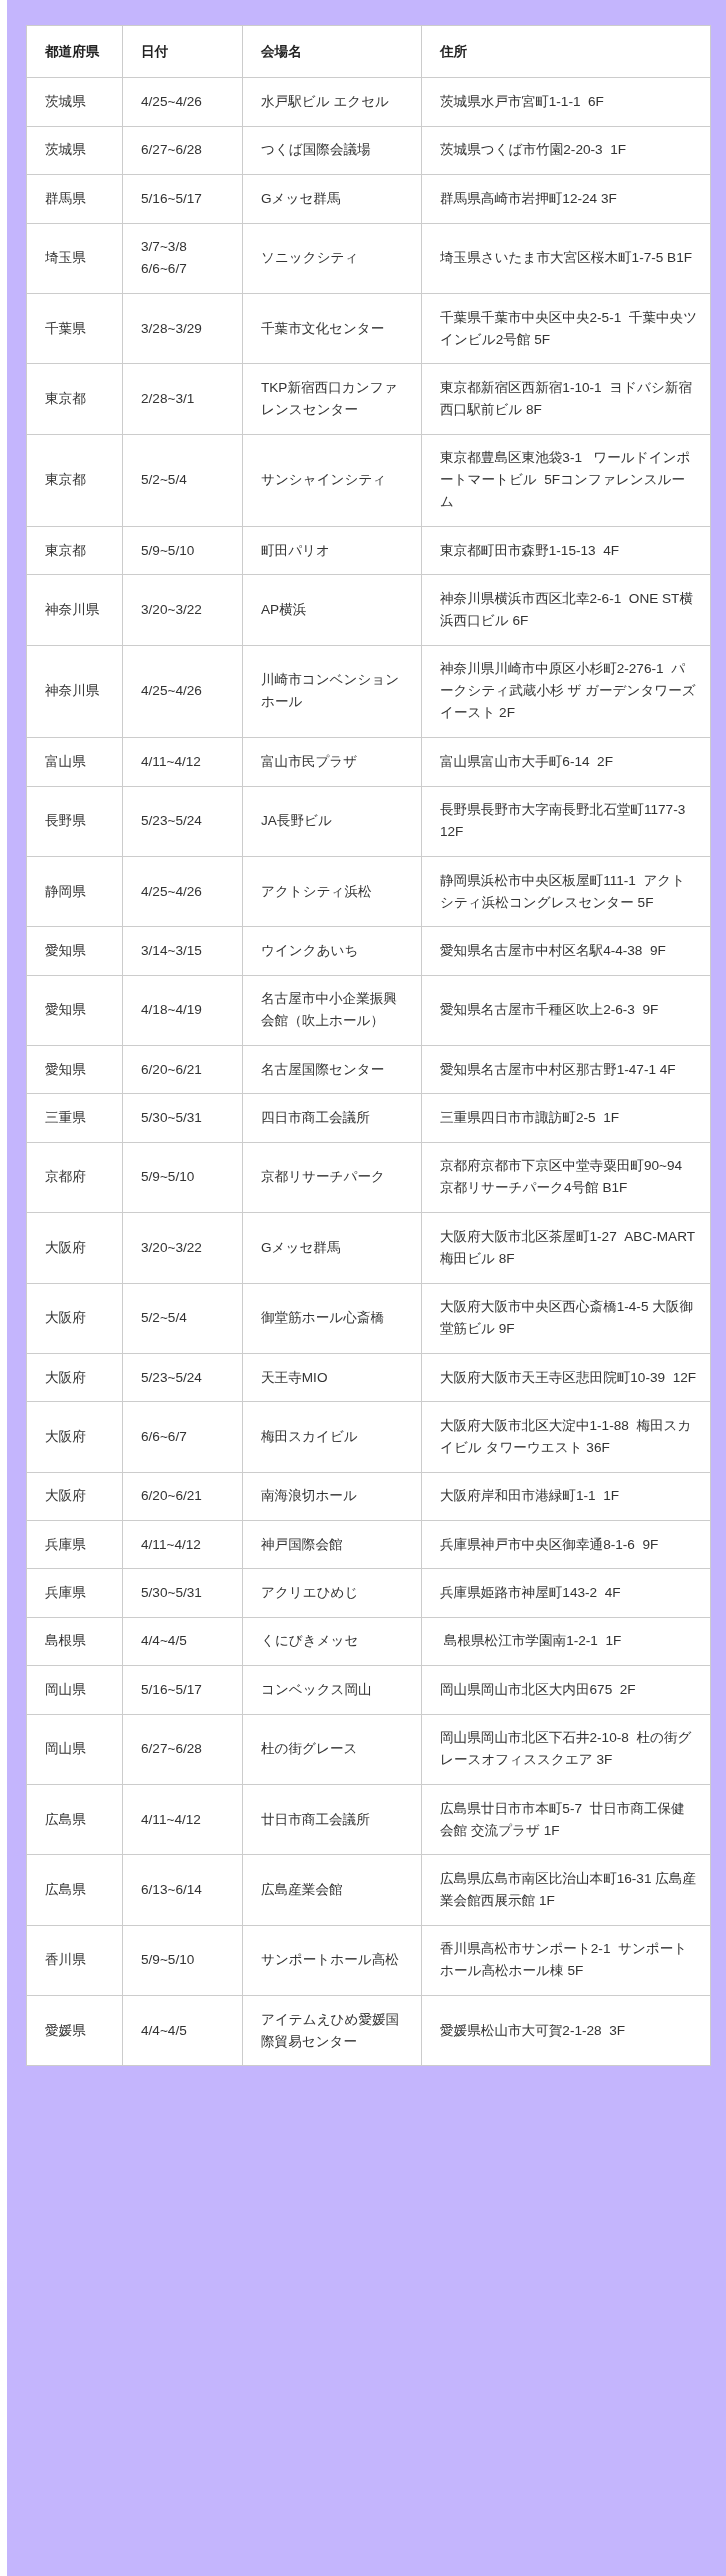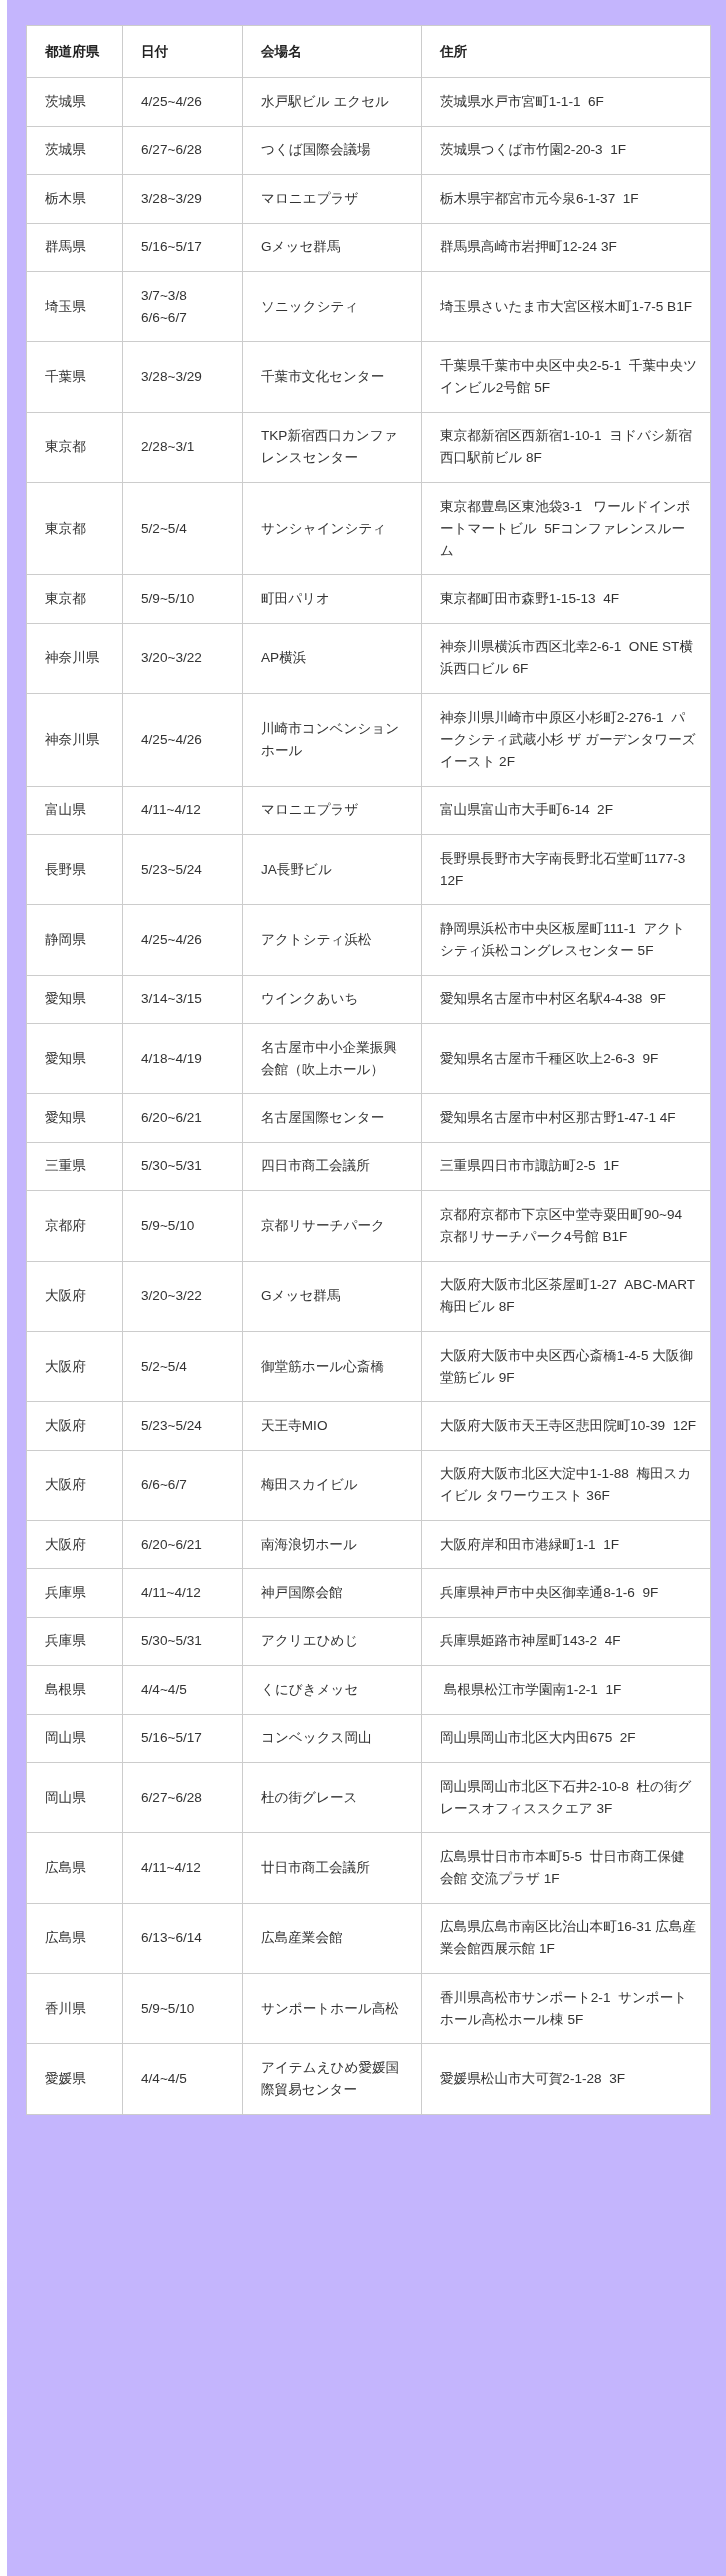--- a/index.html
+++ b/index.html
@@ -72,26 +72,20 @@
     <td class="cell-venue">水戸駅ビル エクセル</td>
     <td class="cell-address">茨城県水戸市宮町1-1-1  6F</td>
   </tr>
         <tr>
     <td class="cell-pref">茨城県</td>
     <td class="cell-date">6/27~6/28</td>
     <td class="cell-venue">つくば国際会議場</td>
     <td class="cell-address">茨城県つくば市竹園2-20-3  1F</td>
   </tr>
         <tr>
-    <td class="cell-pref">栃木県</td>
-    <td class="cell-date">3/28~3/29</td>
-    <td class="cell-venue">マロニエプラザ</td>
-    <td class="cell-address">栃木県宇都宮市元今泉6-1-37  1F</td>
-  </tr>
-        <tr>
     <td class="cell-pref">群馬県</td>
     <td class="cell-date">5/16~5/17</td>
     <td class="cell-venue">Gメッセ群馬</td>
     <td class="cell-address">群馬県高崎市岩押町12-24 3F</td>
   </tr>
         <tr>
     <td class="cell-pref">埼玉県</td>
     <td class="cell-date">3/7~3/8
 6/6~6/7</td>
     <td class="cell-venue">ソニックシティ</td>
@@ -129,21 +123,21 @@
   </tr>
         <tr>
     <td class="cell-pref">神奈川県</td>
     <td class="cell-date">4/25~4/26</td>
     <td class="cell-venue">川崎市コンベンションホール</td>
     <td class="cell-address">神奈川県川崎市中原区小杉町2-276-1  パークシティ武蔵小杉 ザ ガーデンタワーズイースト 2F</td>
   </tr>
         <tr>
     <td class="cell-pref">富山県</td>
     <td class="cell-date">4/11~4/12</td>
-    <td class="cell-venue">マロニエプラザ</td>
+    <td class="cell-venue">富山市民プラザ</td>
     <td class="cell-address">富山県富山市大手町6-14  2F</td>
   </tr>
         <tr>
     <td class="cell-pref">長野県</td>
     <td class="cell-date">5/23~5/24</td>
     <td class="cell-venue">JA長野ビル</td>
     <td class="cell-address">長野県長野市大字南長野北石堂町1177-3  12F</td>
   </tr>
         <tr>
     <td class="cell-pref">静岡県</td>
@@ -238,21 +232,21 @@
         <tr>
     <td class="cell-pref">岡山県</td>
     <td class="cell-date">6/27~6/28</td>
     <td class="cell-venue">杜の街グレース</td>
     <td class="cell-address">岡山県岡山市北区下石井2-10-8  杜の街グレースオフィススクエア 3F</td>
   </tr>
         <tr>
     <td class="cell-pref">広島県</td>
     <td class="cell-date">4/11~4/12</td>
     <td class="cell-venue">廿日市商工会議所</td>
-    <td class="cell-address">広島県廿日市市本町5-5  廿日市商工保健会館 交流プラザ 1F</td>
+    <td class="cell-address">広島県廿日市市本町5-7  廿日市商工保健会館 交流プラザ 1F</td>
   </tr>
         <tr>
     <td class="cell-pref">広島県</td>
     <td class="cell-date">6/13~6/14</td>
     <td class="cell-venue">広島産業会館</td>
     <td class="cell-address">広島県広島市南区比治山本町16-31 広島産業会館西展示館 1F</td>
   </tr>
         <tr>
     <td class="cell-pref">香川県</td>
     <td class="cell-date">5/9~5/10</td>

